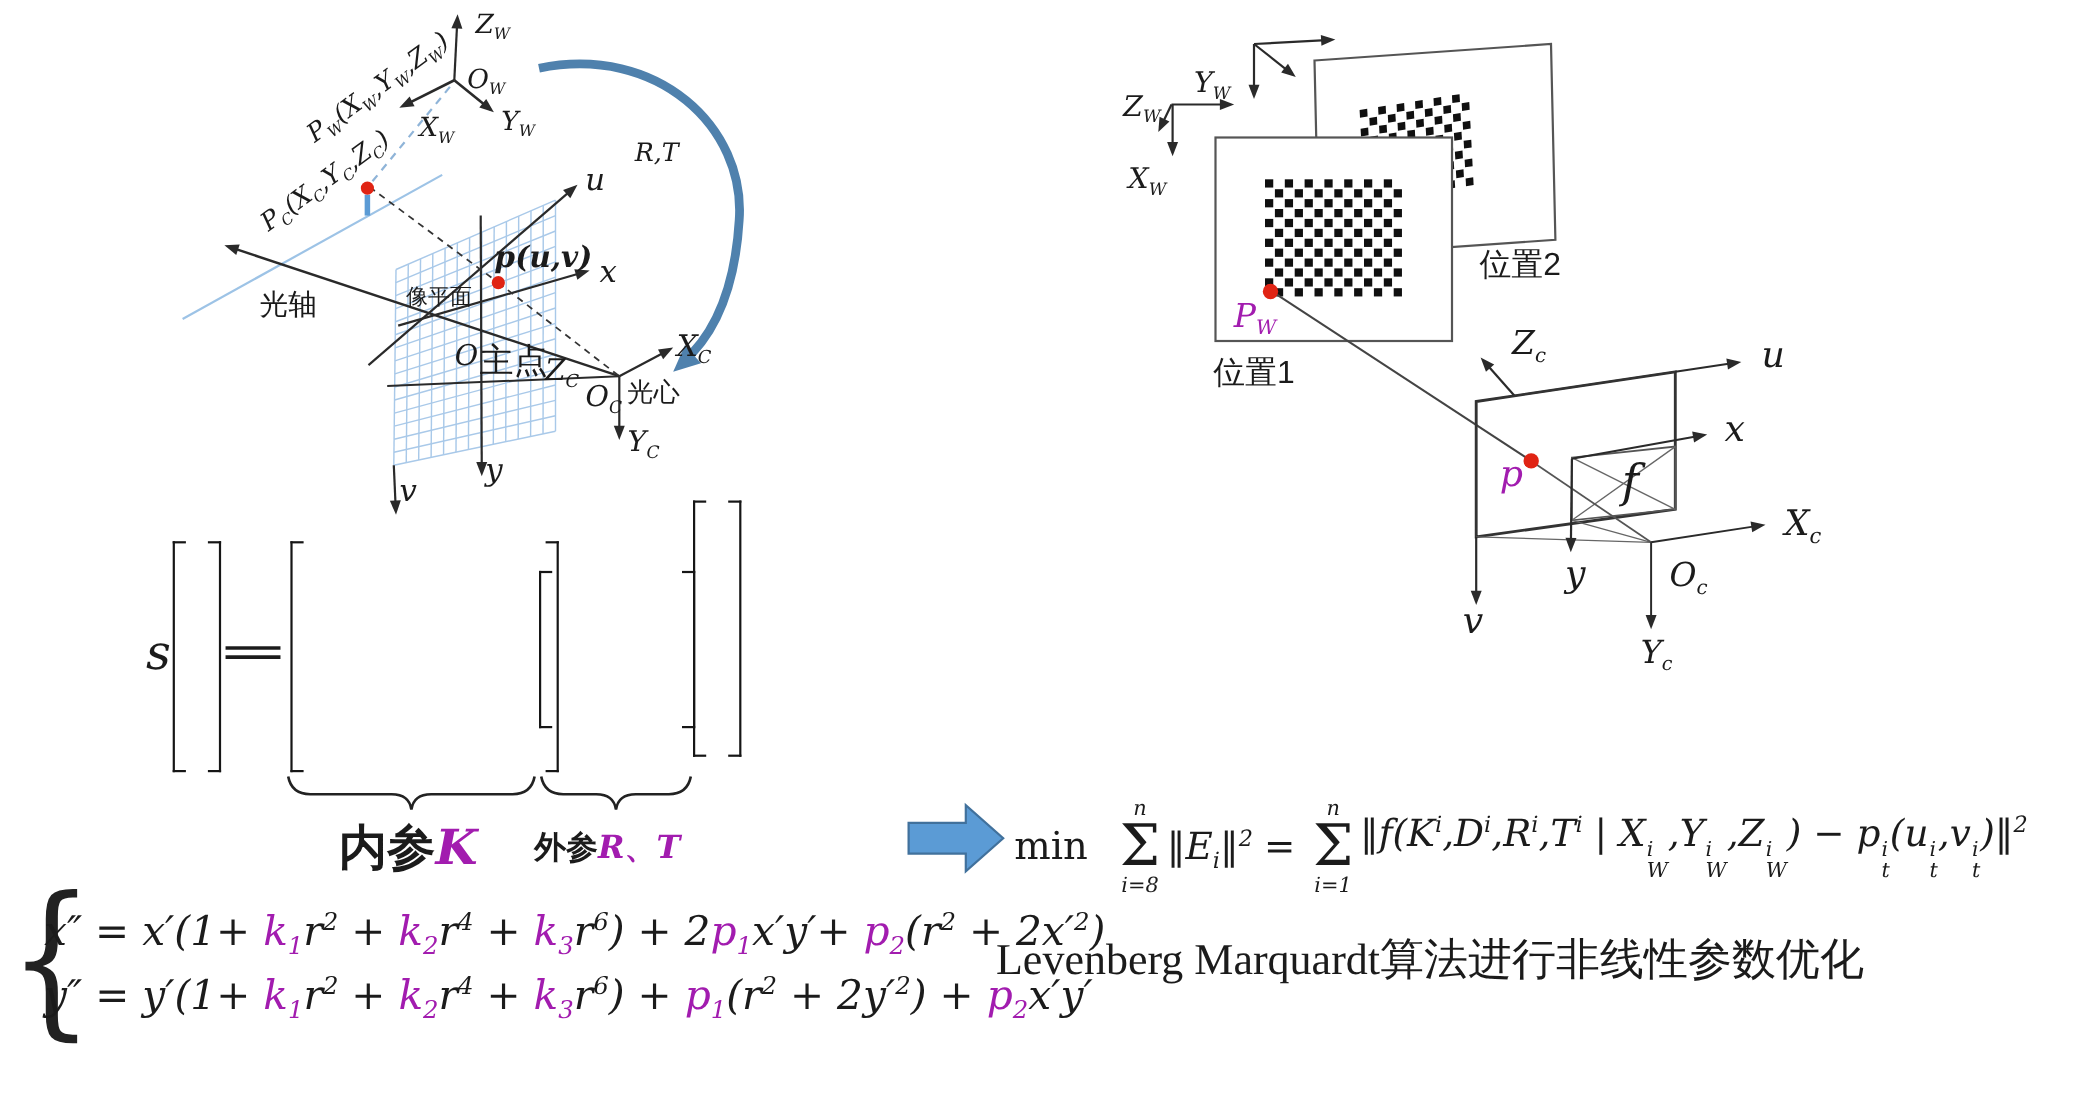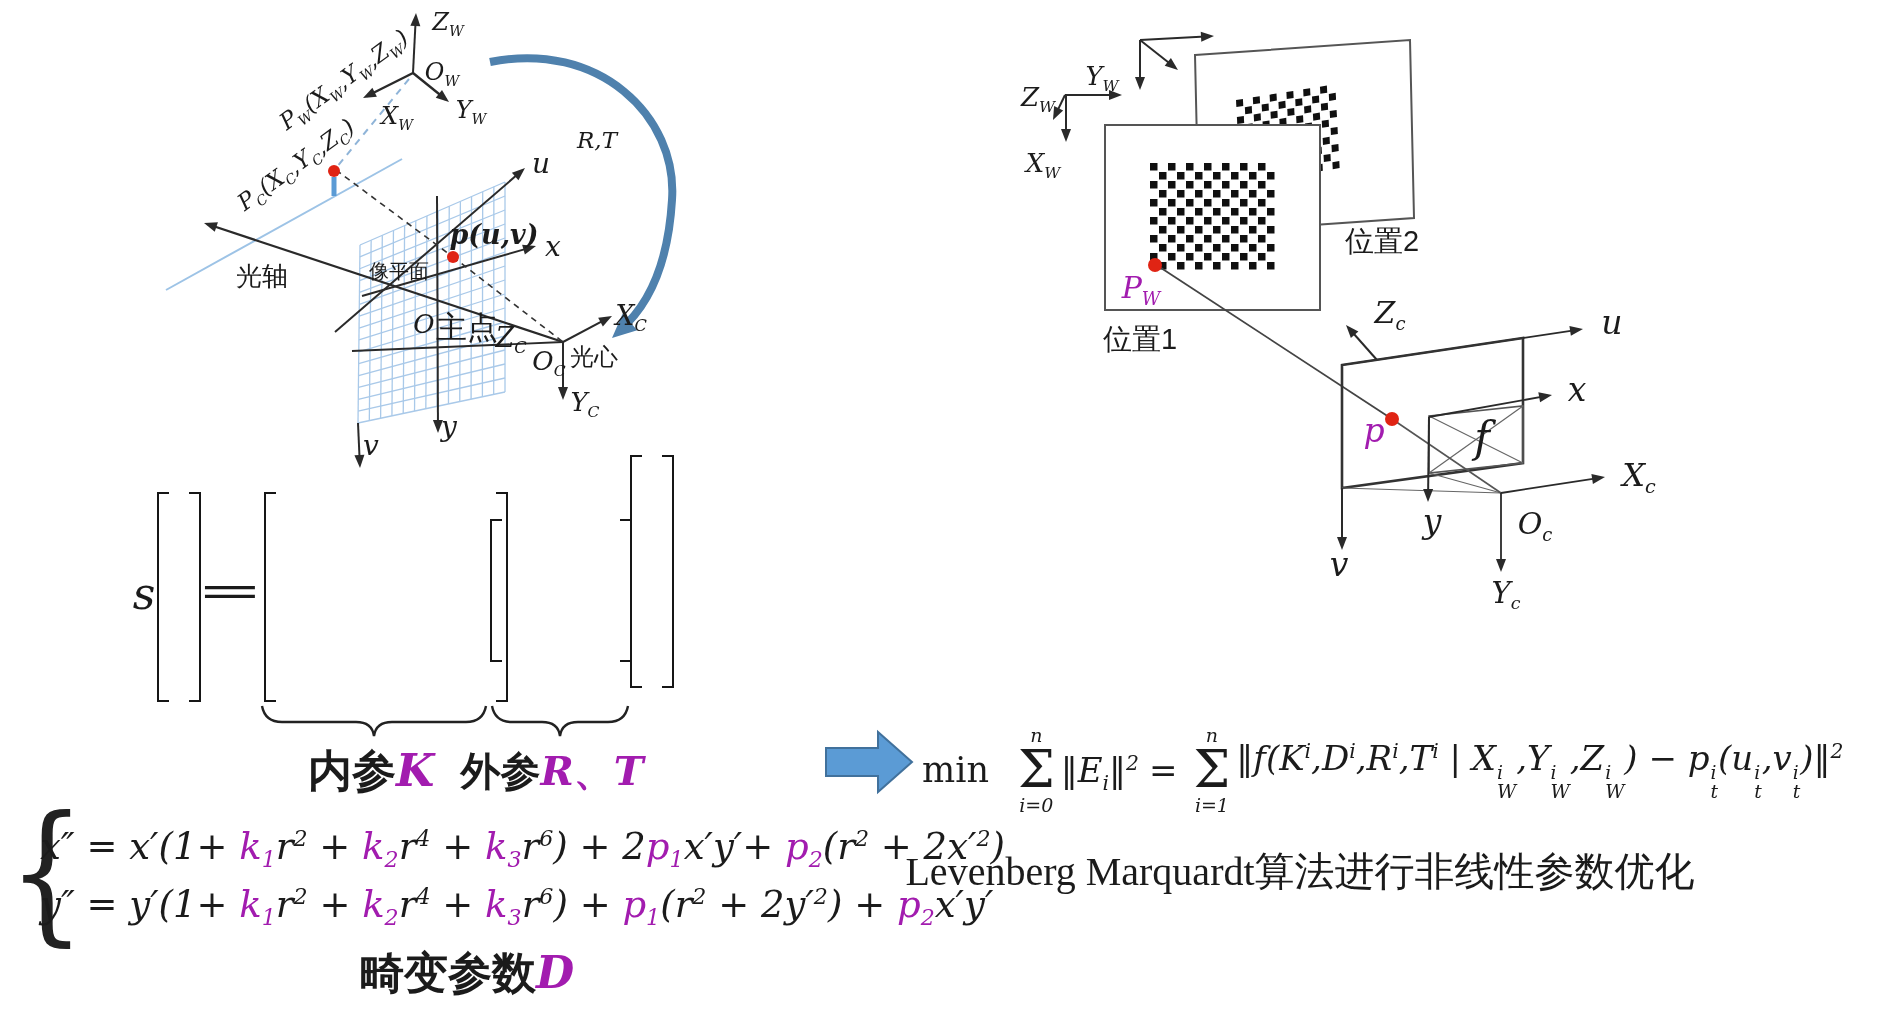--- a/index.html
+++ b/index.html
@@ -388,26 +388,25 @@
     <div class="mxbody" style="grid-template-rows:repeat(4,1fr);">
       <span class="cell"></span>
       <span class="cell"></span>
       <span class="cell"></span>
       <span class="cell"></span>
     </div>
     <span class="bk r"></span>
   </div>
 
   <div class="lbl" style="left:371px;top:771px;font-size:44px"><span class="b cn">内参</span><span class="red b">K</span></div>
-  <div class="lbl" style="left:552px;top:771px;font-size:40px"><span class="b cn">外参</span><span class="red b">R</span><span class="red b cn">、</span><span class="red b">T</span></div>
+  <div class="lbl" style="left:552px;top:771px;font-size:29px"><span class="b cn">外参</span><span class="red b">R</span><span class="red b cn">、</span><span class="red b">T</span></div>
 
   <div class="sysbrace" style="left:8px;top:816px">{</div>
   <div class="eqline" style="left:40px;top:828px"><span>x″ = x′(1+ </span><span class="red">k</span><sub class="red">1</sub><span>r</span><sup>2</sup><span> + </span><span class="red">k</span><sub class="red">2</sub><span>r</span><sup>4</sup><span> + </span><span class="red">k</span><sub class="red">3</sub><span>r</span><sup>6</sup><span>) + 2</span><span class="red">p</span><sub class="red">1</sub><span>x′y′+ </span><span class="red">p</span><sub class="red">2</sub><span>(r</span><sup>2</sup><span> + 2x′</span><sup>2</sup><span>)</span></div>
   <div class="eqline" style="left:40px;top:886px"><span>y″ = y′(1+ </span><span class="red">k</span><sub class="red">1</sub><span>r</span><sup>2</sup><span> + </span><span class="red">k</span><sub class="red">2</sub><span>r</span><sup>4</sup><span> + </span><span class="red">k</span><sub class="red">3</sub><span>r</span><sup>6</sup><span>) + </span><span class="red">p</span><sub class="red">1</sub><span>(r</span><sup>2</sup><span> + 2y′</span><sup>2</sup><span>) + </span><span class="red">p</span><sub class="red">2</sub><span>x′y′</span></div>
-  <div class="lbl" style="left:467px;top:973px;font-size:44px"><span class="b cn">畸变参数</span><span class="red b">D</span></div>
 
   <div class="lbl" style="left:1102px;top:76px;font-size:26px"><span>Y</span><sub>W</sub></div>
   <div class="lbl" style="left:1038px;top:97px;font-size:26px"><span>Z</span><sub>W</sub></div>
   <div class="lbl" style="left:1043px;top:163px;font-size:26px"><span>X</span><sub>W</sub></div>
   <div class="cnl" style="left:1382px;top:242px;font-size:29px">位置2</div>
   <div class="cnl" style="left:1140px;top:340px;font-size:29px">位置1</div>
   <div class="lbl red" style="left:1141px;top:288px;font-size:30px"><span class="red">P</span><sub class="red">W</sub></div>
   <div class="lbl" style="left:1390px;top:313px;font-size:30px"><span>Z</span><sub>c</sub></div>
   <div class="lbl" style="left:1612px;top:322px;font-size:33px"><span>u</span></div>
   <div class="lbl" style="left:1577px;top:389px;font-size:33px"><span>x</span></div>
@@ -417,21 +416,21 @@
   <div class="lbl" style="left:1535px;top:524px;font-size:30px"><span>O</span><sub>c</sub></div>
   <div class="lbl" style="left:1432px;top:521px;font-size:33px"><span>y</span></div>
   <div class="lbl" style="left:1339px;top:564px;font-size:33px"><span>v</span></div>
   <div class="lbl" style="left:1506px;top:593px;font-size:29px"><span>Y</span><sub>c</sub></div>
 
   <div class="opt">
     <span class="roman minw">min</span>
     <span class="sumstack">
       <span class="sum-top">n</span>
       <span class="sum-sigma">Σ</span>
-      <span class="sum-bot">i=0</span>
+      <span class="sum-bot">i=8</span>
     </span>
     <span><span>‖</span><span>E</span><sub>i</sub><span>‖</span><sup>2</sup></span>
     <span class="opt-eq">=</span>
     <span class="sumstack">
       <span class="sum-top">n</span>
       <span class="sum-sigma">Σ</span>
       <span class="sum-bot">i=1</span>
     </span>
     <span><span>‖</span><span>f</span><span>(K</span><sup>i</sup><span>,D</span><sup>i</sup><span>,R</span><sup>i</sup><span>,T</span><sup>i</sup><span> | X</span><span class="ss">
           <span>i</span>

